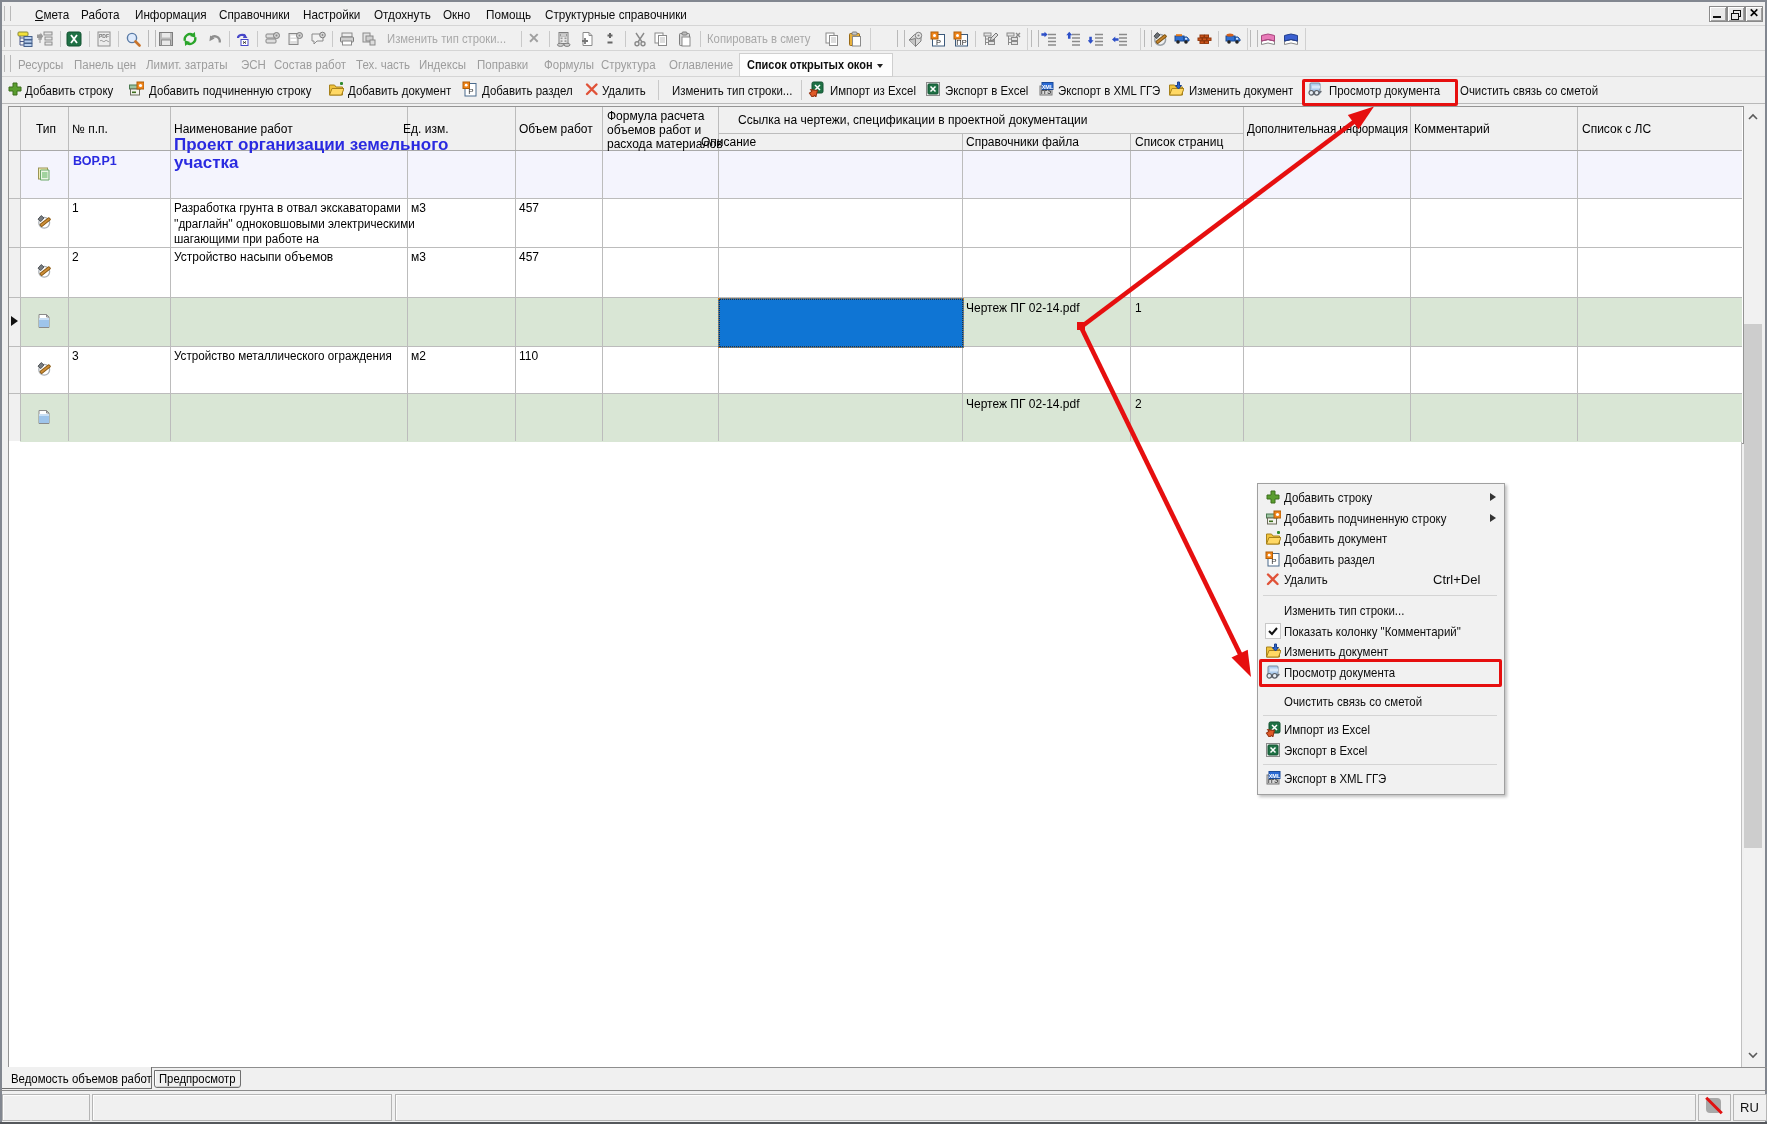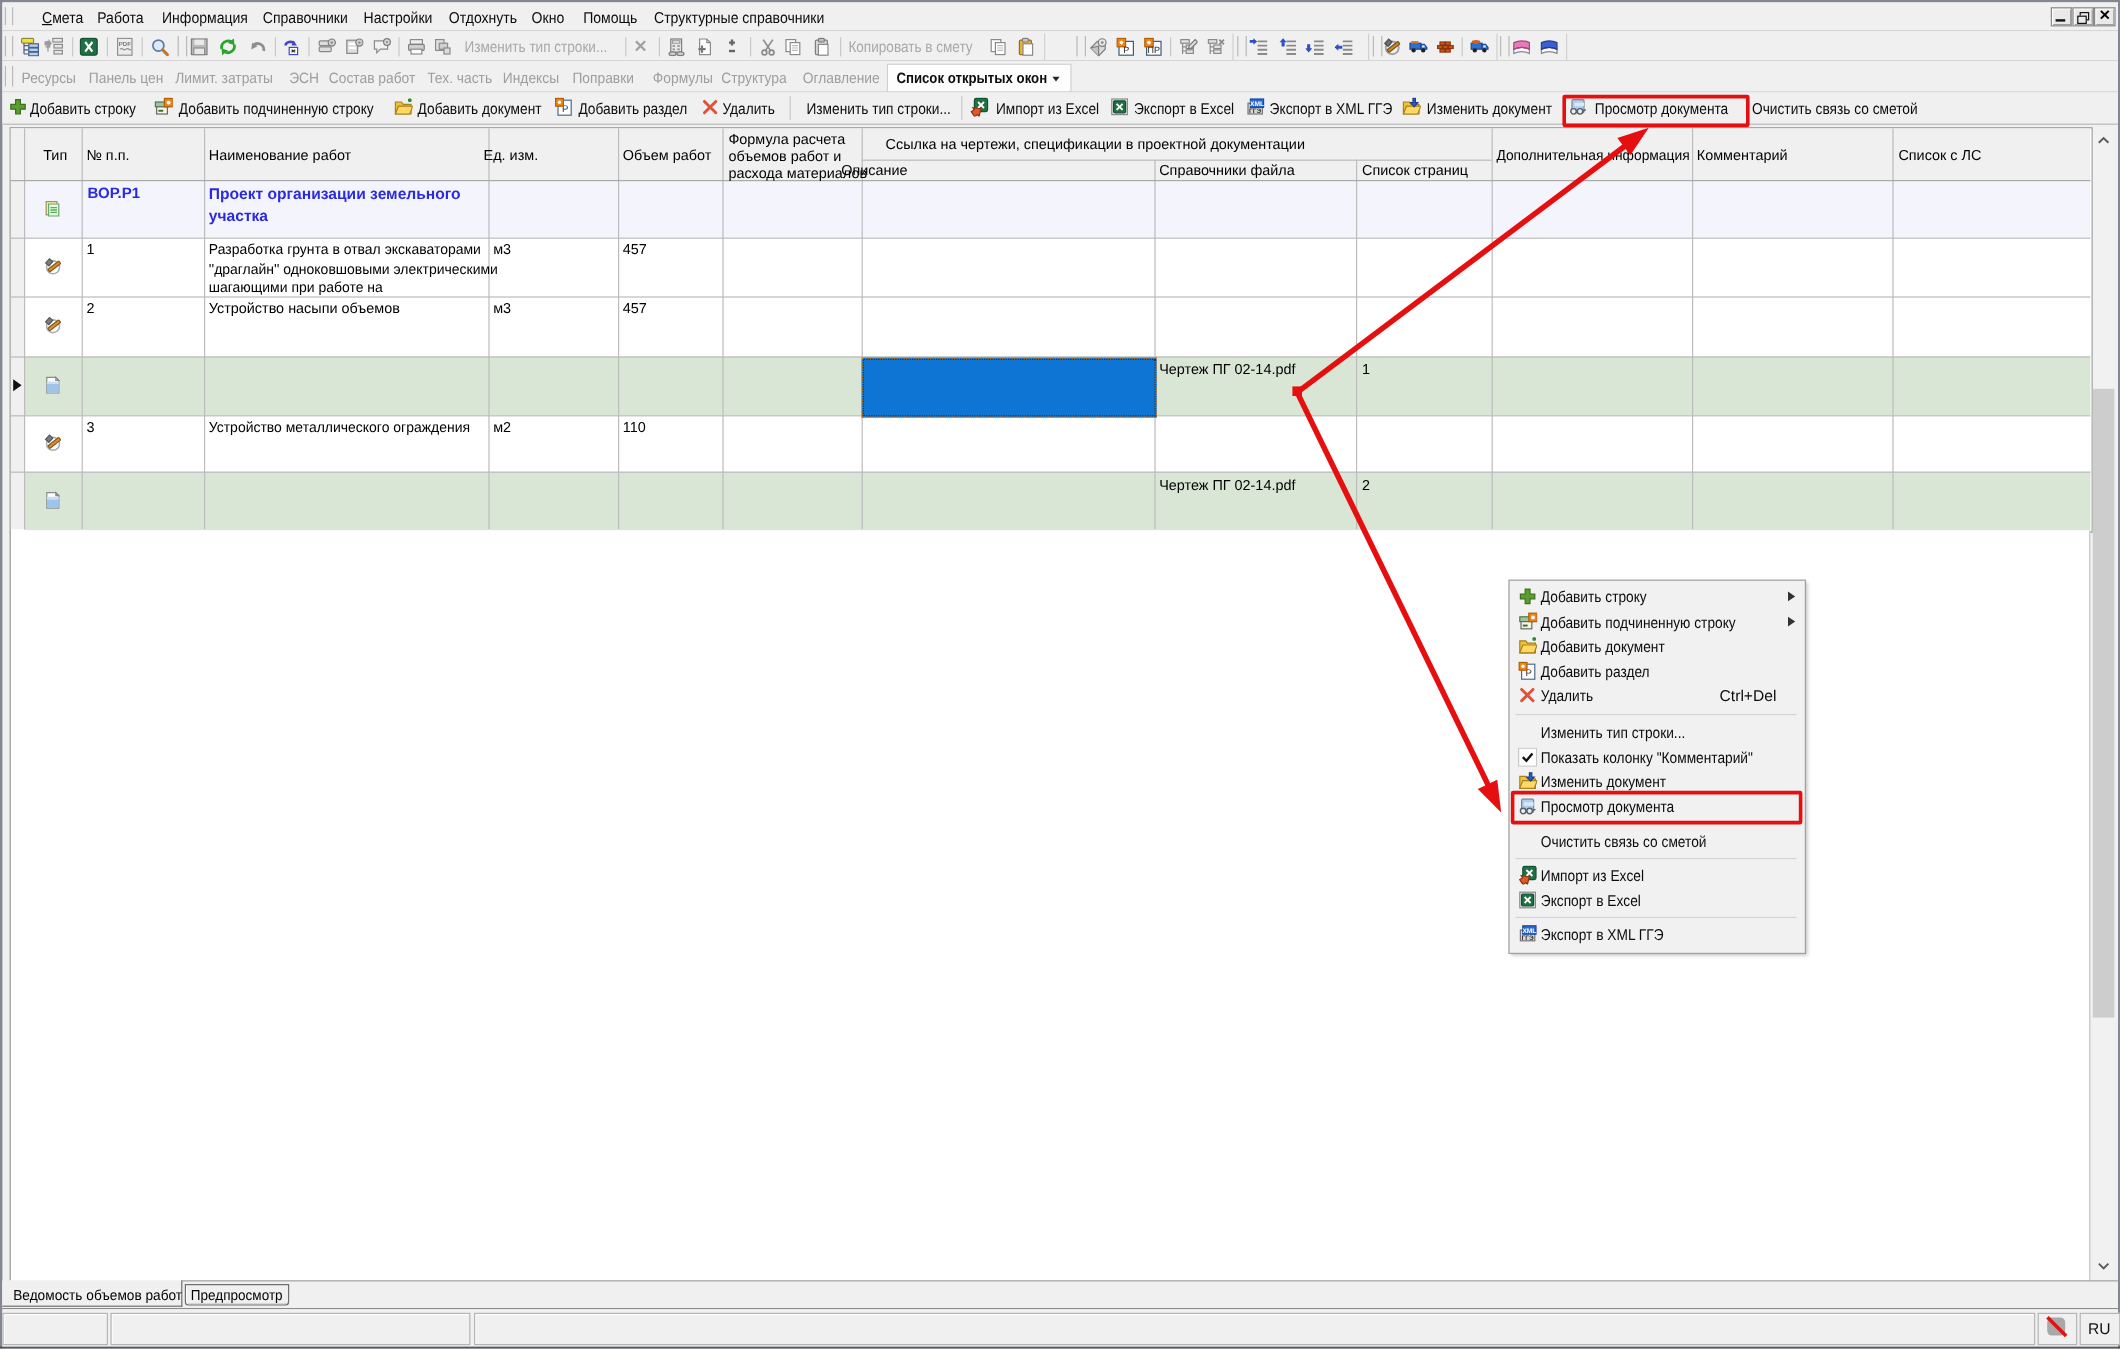--- a/index.html
+++ b/index.html
@@ -398,21 +398,21 @@
 <div class="a t12" style="left:607px;top:109px">Формула расчета<br>объемов работ и<br>расхода материалов</div>
 <div class="a t12" style="left:738px;top:113px">Ссылка на чертежи, спецификации в проектной документации</div>
 <div class="a t12" style="left:701px;top:135px">Описание</div>
 <div class="a t12" style="left:966px;top:135px">Справочники файла</div>
 <div class="a t12" style="left:1135px;top:135px">Список страниц</div>
 <div class="a t12" style="left:1247px;top:122px;transform:scaleX(0.96);transform-origin:0 0">Дополнительная информация</div>
 <div class="a t12" style="left:1414px;top:122px">Комментарий</div>
 <div class="a t12" style="left:1582px;top:122px">Список с ЛС</div>
 
 <div class="a" style="left:73px;top:153px;font-size:12.5px;line-height:17.5px;font-weight:700;color:#2a2ae0">ВОР.Р1</div>
-<div class="a" style="left:174px;top:153px;font-size:13px;line-height:17.5px;font-weight:700;color:#2a2ae0">Проект организации земельного<br>участка</div>
+<div class="a" style="left:174px;top:136px;font-size:17px;line-height:17.5px;font-weight:700;color:#2a2ae0">Проект организации земельного<br>участка</div>
 <div class="a t12" style="left:72px;top:201px">1</div>
 <div class="a t12" style="left:174px;top:201px;line-height:15.7px;transform:scaleX(0.97);transform-origin:0 0">Разработка грунта в отвал экскаваторами<br>''драглайн'' одноковшовыми электрическими<br>шагающими при работе на</div>
 <div class="a t12" style="left:411px;top:201px">м3</div>
 <div class="a t12" style="left:519px;top:201px">457</div>
 <div class="a t12" style="left:72px;top:250px">2</div>
 <div class="a t12" style="left:174px;top:250px">Устройство насыпи объемов</div>
 <div class="a t12" style="left:411px;top:250px">м3</div>
 <div class="a t12" style="left:519px;top:250px">457</div>
 <div class="a t12" style="left:966px;top:301px">Чертеж ПГ 02-14.pdf</div>
 <div class="a t12" style="left:1135px;top:301px">1</div>

